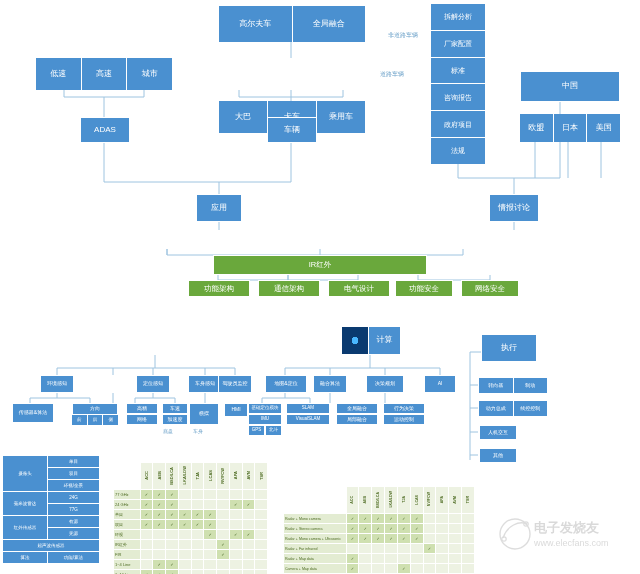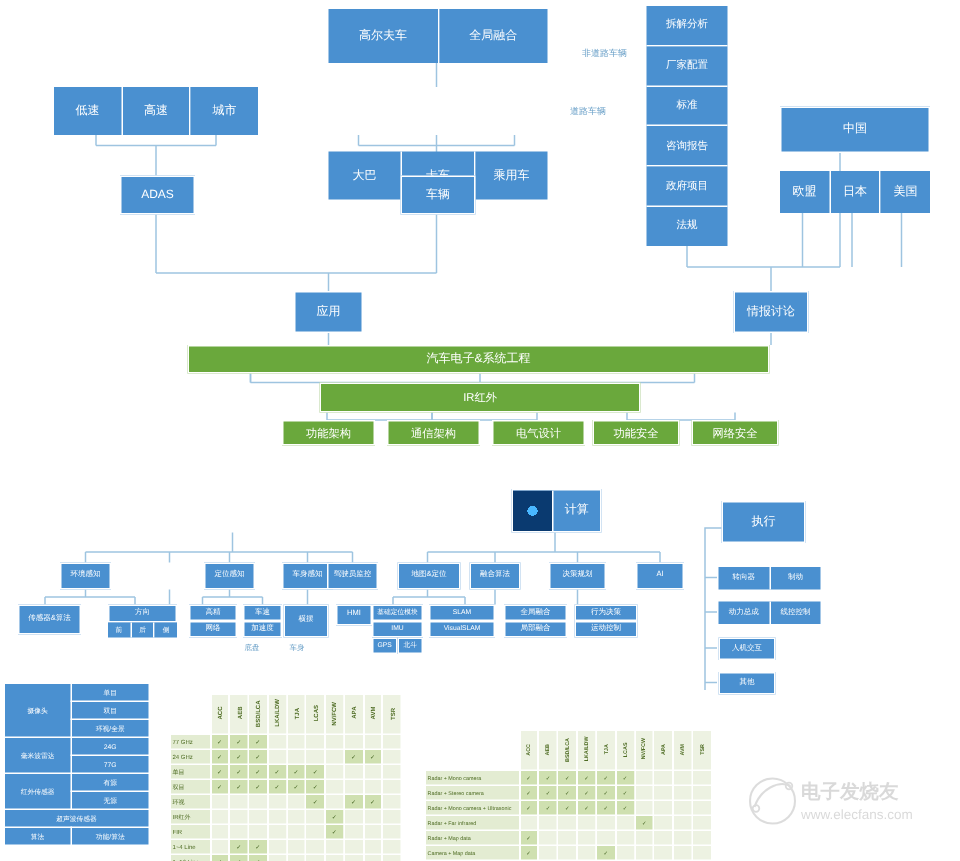--- a/index.html
+++ b/index.html
@@ -169,21 +169,20 @@
     <div class="cell">法规</div>
   </div>
 
   <div class="node" style="left:520px;top:71px;width:100px;height:31px;font-size:8px;">中国</div>
   <div class="grp" style="left:520px;top:114px;width:100px;height:28px;font-size:8px;">
     <div class="cell">欧盟</div>
     <div class="cell">日本</div>
     <div class="cell">美国</div>
   </div>
 
-  <div class="node green" style="left:125px;top:230px;width:388px;height:19px;font-size:8px;">汽车电子&amp;系统工程</div>
 
   <div class="node green" style="left:213px;top:255px;width:214px;height:20px;font-size:7.5px;">IR红外</div>
 
   <div class="node green" style="left:188px;top:280px;width:62px;height:17px;font-size:7.5px;">功能架构</div>
   <div class="node green" style="left:258px;top:280px;width:62px;height:17px;font-size:7.5px;">通信架构</div>
   <div class="node green" style="left:328px;top:280px;width:62px;height:17px;font-size:7.5px;">电气设计</div>
   <div class="node green" style="left:395px;top:280px;width:58px;height:17px;font-size:7.5px;">功能安全</div>
   <div class="node green" style="left:461px;top:280px;width:58px;height:17px;font-size:7.5px;">网络安全</div>
 
 

